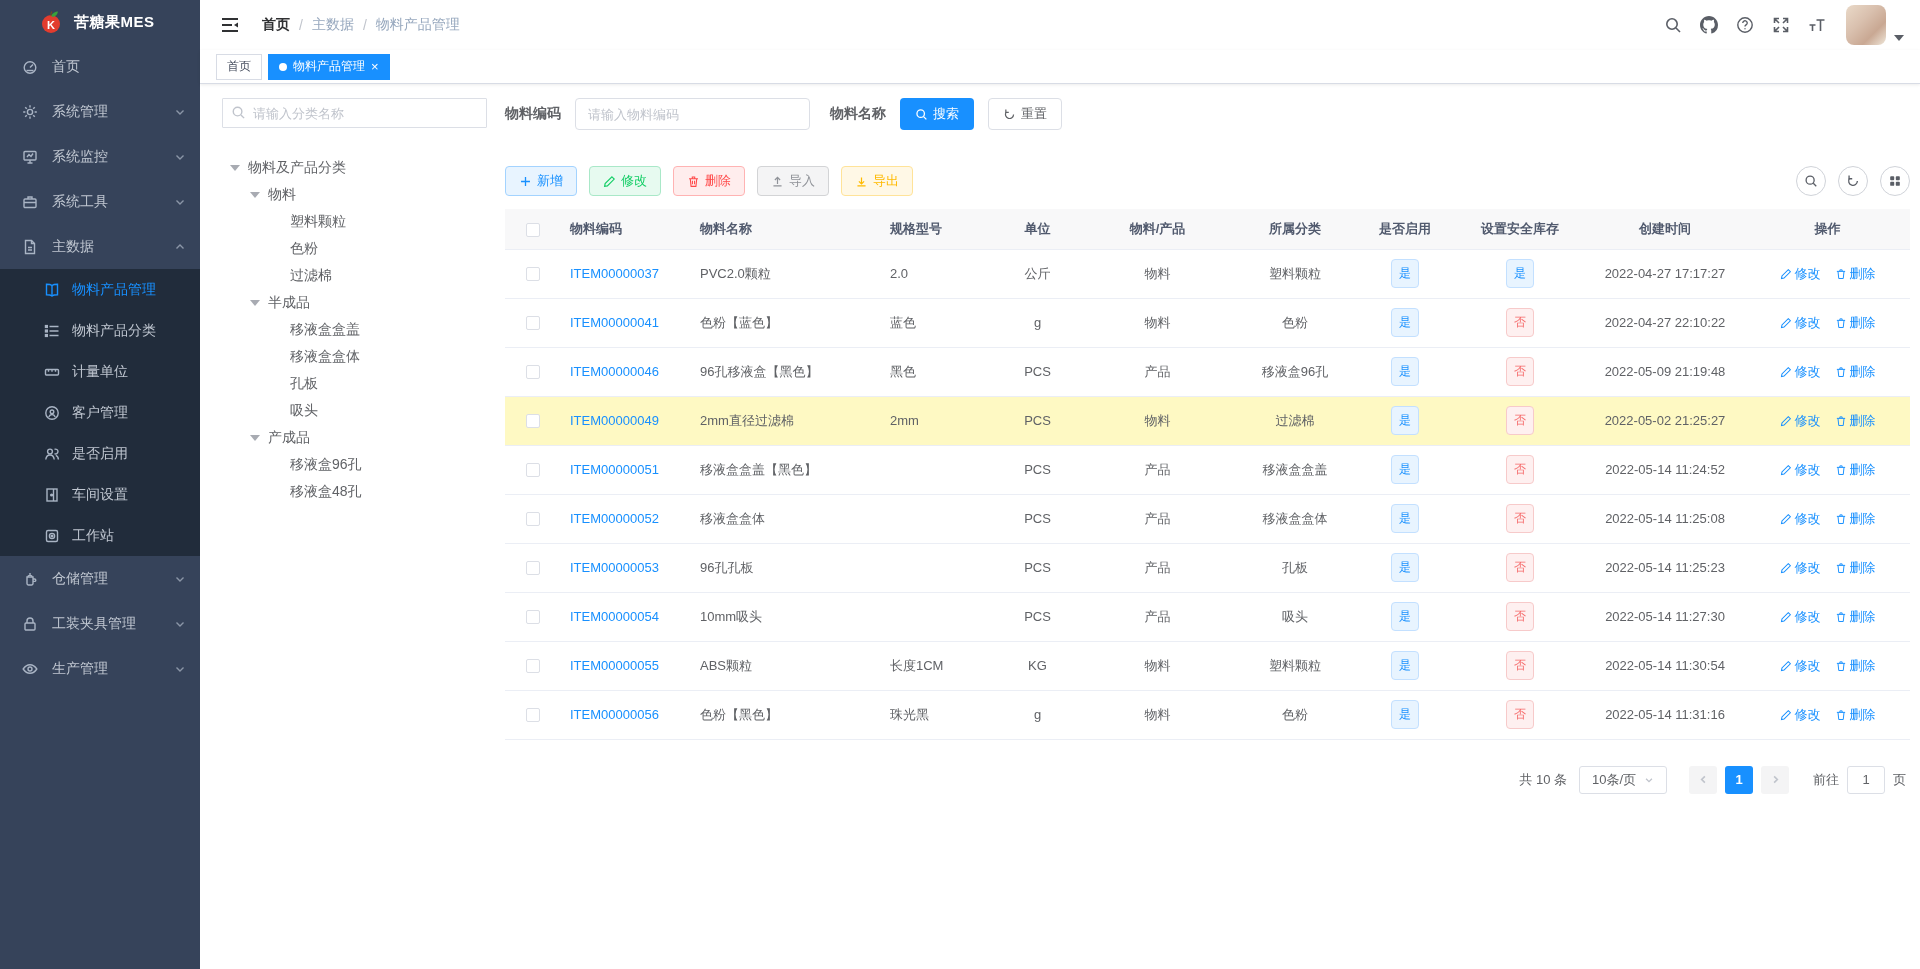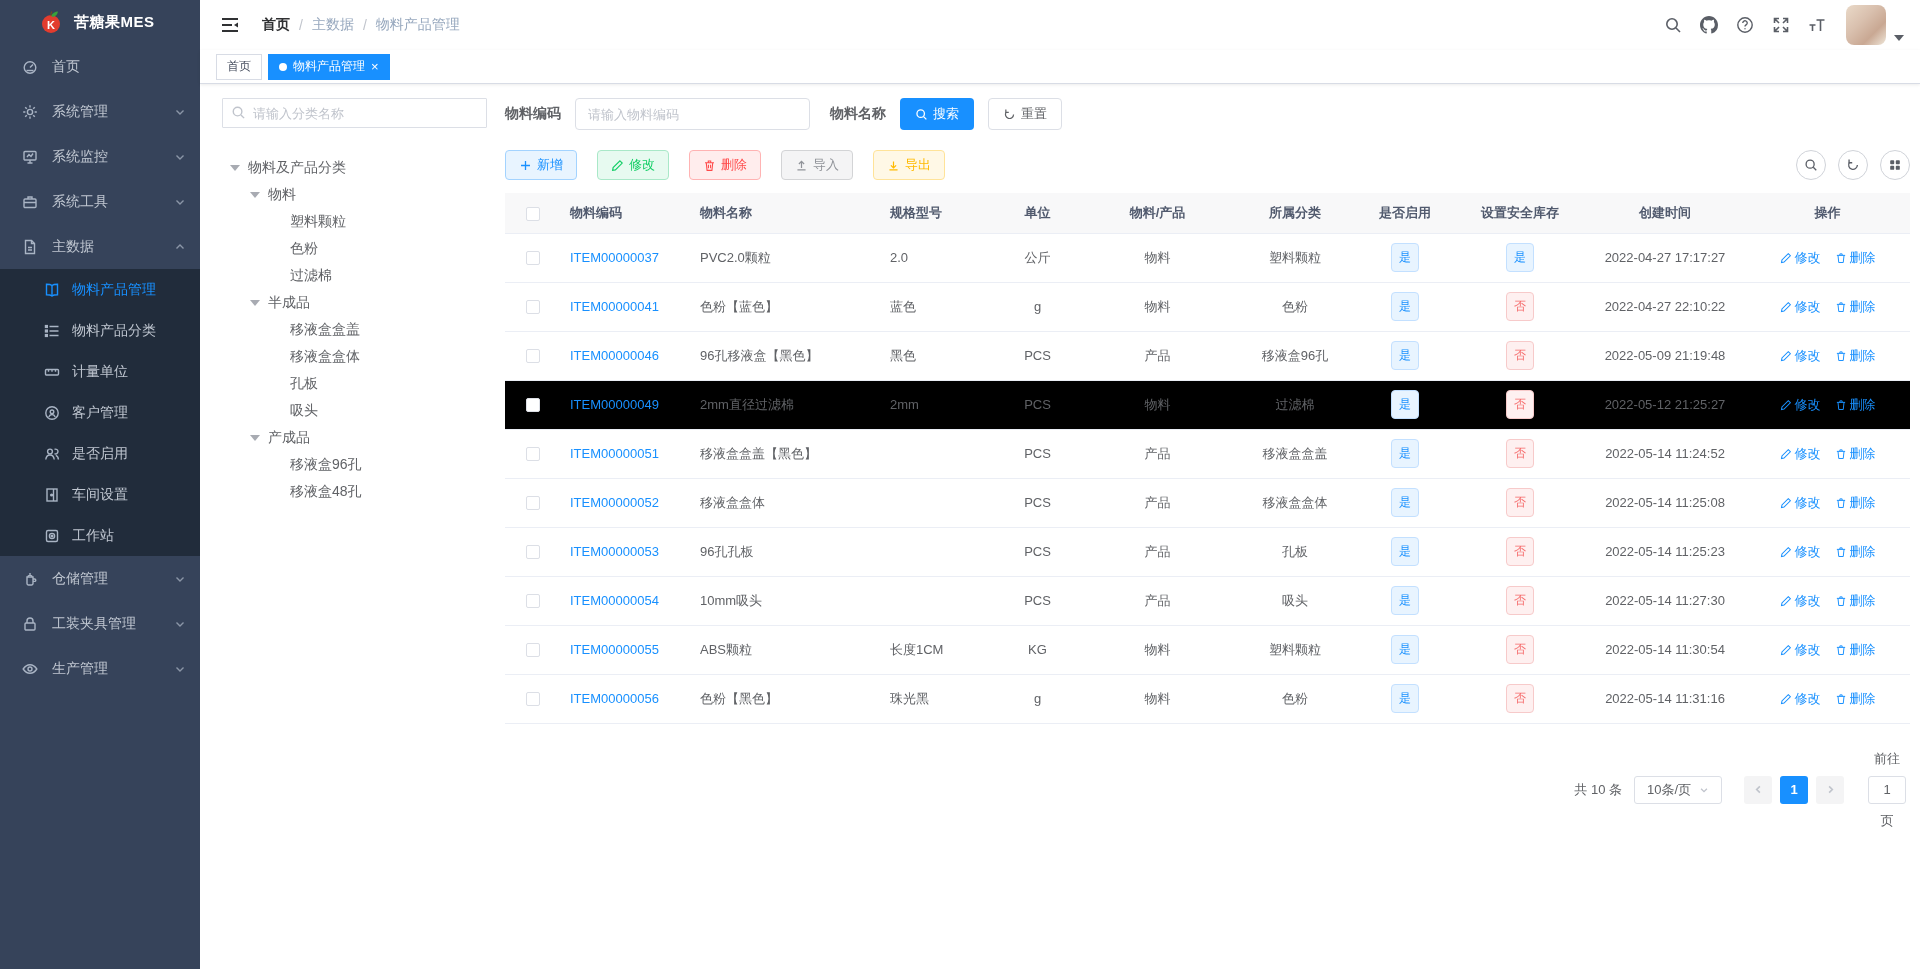--- a/index.html
+++ b/index.html
@@ -68,41 +68,41 @@
   .f-label { font-weight:bold; color:#606266; margin-right:14px; }
   .f-input { width:235px; height:32px; border:1px solid #dcdfe6; border-radius:4px; padding:0 12px;
     font-size:13px; color:#606266; outline:none; margin-right:20px; }
   .f-input::placeholder { color:#c0c4cc; }
   .btn { height:32px; border-radius:4px; border:1px solid transparent; display:inline-flex;
     align-items:center; justify-content:center; gap:5px; font-size:13px; cursor:pointer; padding:0 14px; }
   .btn svg { width:13px; height:13px; }
   .btn-search { background:var(--primary); color:#fff; margin-right:14px; }
   .btn-reset { background:#fff; border-color:#dcdfe6; color:#606266; }
 
-  .toolbar { display:flex; align-items:flex-end; margin-top:20px;gap:8px; }
+  .toolbar { display:flex; align-items:flex-end; margin-top:36px; }
   .tb { height:30px; padding:0 13px; margin-right:12px; }
   .tb-add { background:#e8f4ff; border-color:#a3d3ff; color:var(--primary); }
   .tb-edit { background:#e7faf0; border-color:#a9e8c8; color:var(--success); }
   .tb-del { background:#ffeded; border-color:#ffb3b3; color:var(--danger); }
   .tb-imp { background:#f4f4f5; border-color:#d3d4d6; color:#909399; }
   .tb-exp { background:#fff8e6; border-color:#ffe399; color:var(--warning); }
   .tool-icons { margin-left:auto; display:flex; gap:12px; }
   .circle-btn { width:30px; height:30px; border-radius:50%; border:1px solid #d0d3d9; background:#fff;
     color:#5a5e66; display:flex; align-items:center; justify-content:center; cursor:pointer; }
   .circle-btn svg { width:14px; height:14px; }
 
   
   table { width:100%; border-collapse:collapse; margin-top:13px; table-layout:fixed; font-size:13px; }
   thead th { background:#f8f8f9; color:#515a6e; font-weight:bold; height:40px; padding:0 10px;
     text-align:center; font-size:13px; }
   thead th.l, td.l { text-align:left; }
   td.c { text-align:center; }
   tbody td { height:49px; border-bottom:1px solid #ebeef5; padding:0 10px; color:#606266; }
   tbody tr:first-child td { border-top:1px solid #ebeef5; }
-  tbody tr:nth-child(4) { background:#000000; }
+  tbody tr:nth-child(4) { background:#fef9c3; }
   .checkbox { display:inline-block; width:14px; height:14px; border:1px solid #dcdfe6; border-radius:2px;
     background:#fff; vertical-align:middle; cursor:pointer; }
   .code-link { color:var(--primary); cursor:pointer; text-decoration:none; }
   .badge { display:inline-block; min-width:28px; padding:5px 7px; border-radius:4px; font-size:12px; }
   .b-blue { background:#e8f4ff; border:1px solid #c3e0ff; color:var(--primary); }
   .b-red  { background:#fef0f0; border:1px solid #f7caca; color:#f56c6c; }
   .ops .op-link { color:var(--primary); cursor:pointer; display:inline-flex; align-items:center; gap:3px;
     margin:0 7px; font-size:13px; text-decoration:none; }
 
   
@@ -110,21 +110,21 @@
     font-size:13px; color:#606266; gap:8px; padding-right:4px; }
   .pg-total { margin-right:4px; }
   .pg-select { width:88px; height:28px; border:1px solid #dcdfe6; border-radius:3px; display:flex;
     align-items:center; justify-content:center; gap:8px; cursor:pointer; color:#606266; margin-right:14px; }
   .pg-select svg { width:10px; height:10px; color:#c0c4cc; }
   .pg-btn { width:28px; height:28px; border:none; border-radius:3px; background:#f4f4f5; color:#c0c4cc;
     display:flex; align-items:center; justify-content:center; cursor:pointer; }
   .pg-btn svg { width:11px; height:11px; }
   .pg-page { width:28px; height:28px; border-radius:3px; background:var(--primary); color:#fff;
     display:flex; align-items:center; justify-content:center; font-weight:bold; cursor:pointer; }
-  .pg-goto { display:flex; align-items:center; gap:8px; margin-left:16px;flex-direction:column; }
+  .pg-goto { display:flex; align-items:center; gap:8px; margin-left:16px; }
   .pg-goto input { width:38px; height:28px; border:1px solid #dcdfe6; border-radius:3px;
     text-align:center; font-size:13px; color:#606266; outline:none; }
 </style>
 </head>
 <body>
 
 <div class="app">
 
   <aside class="sidebar">
     <div class="logo">
@@ -570,21 +570,21 @@
               <tr>
                 <td class="c"><span class="checkbox"></span></td>
                 <td class="l"><a class="code-link">ITEM00000049</a></td>
                 <td class="l"><span>2mm直径过滤棉</span></td>
                 <td class="l"><span>2mm</span></td>
                 <td class="c"><span>PCS</span></td>
                 <td class="c"><span>物料</span></td>
                 <td class="c"><span>过滤棉</span></td>
                 <td class="c"><span class="badge b-blue">是</span></td>
                 <td class="c"><span class="badge b-red">否</span></td>
-                <td class="c"><span>2022-05-12 21:25:27</span></td>
+                <td class="c"><span>2022-05-02 21:25:27</span></td>
                 <td class="c ops"><a class="op-link">
                     <svg viewBox="0 0 16 16" width="12" height="12">
                       <path d="M11 2.2l2.8 2.8-8.4 8.4L2 14l.6-3.4z" fill="none" stroke="currentColor" stroke-width="1.4"></path>
                     </svg>
                     <span>修改</span>
                   </a><a class="op-link">
                     <svg viewBox="0 0 16 16" width="12" height="12">
                       <path d="M2.5 4.5h11M6.5 4.5v-2h3v2M4 4.5L5 14h6l1-9.5" fill="none" stroke="currentColor" stroke-width="1.3"></path>
                     </svg>
                     <span>删除</span>

